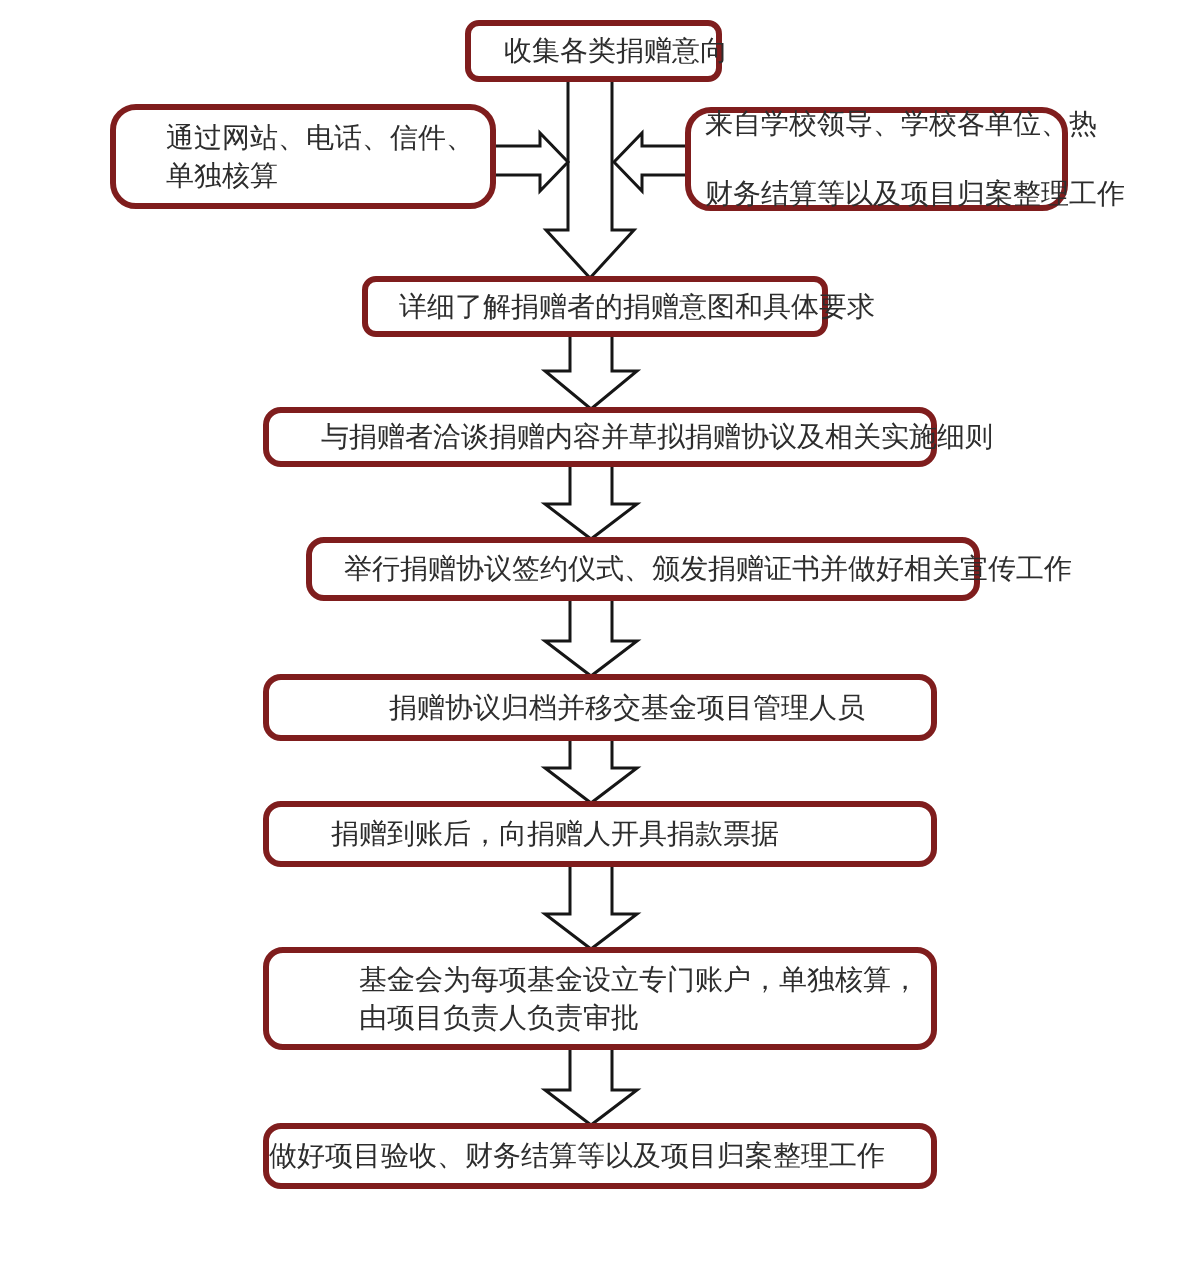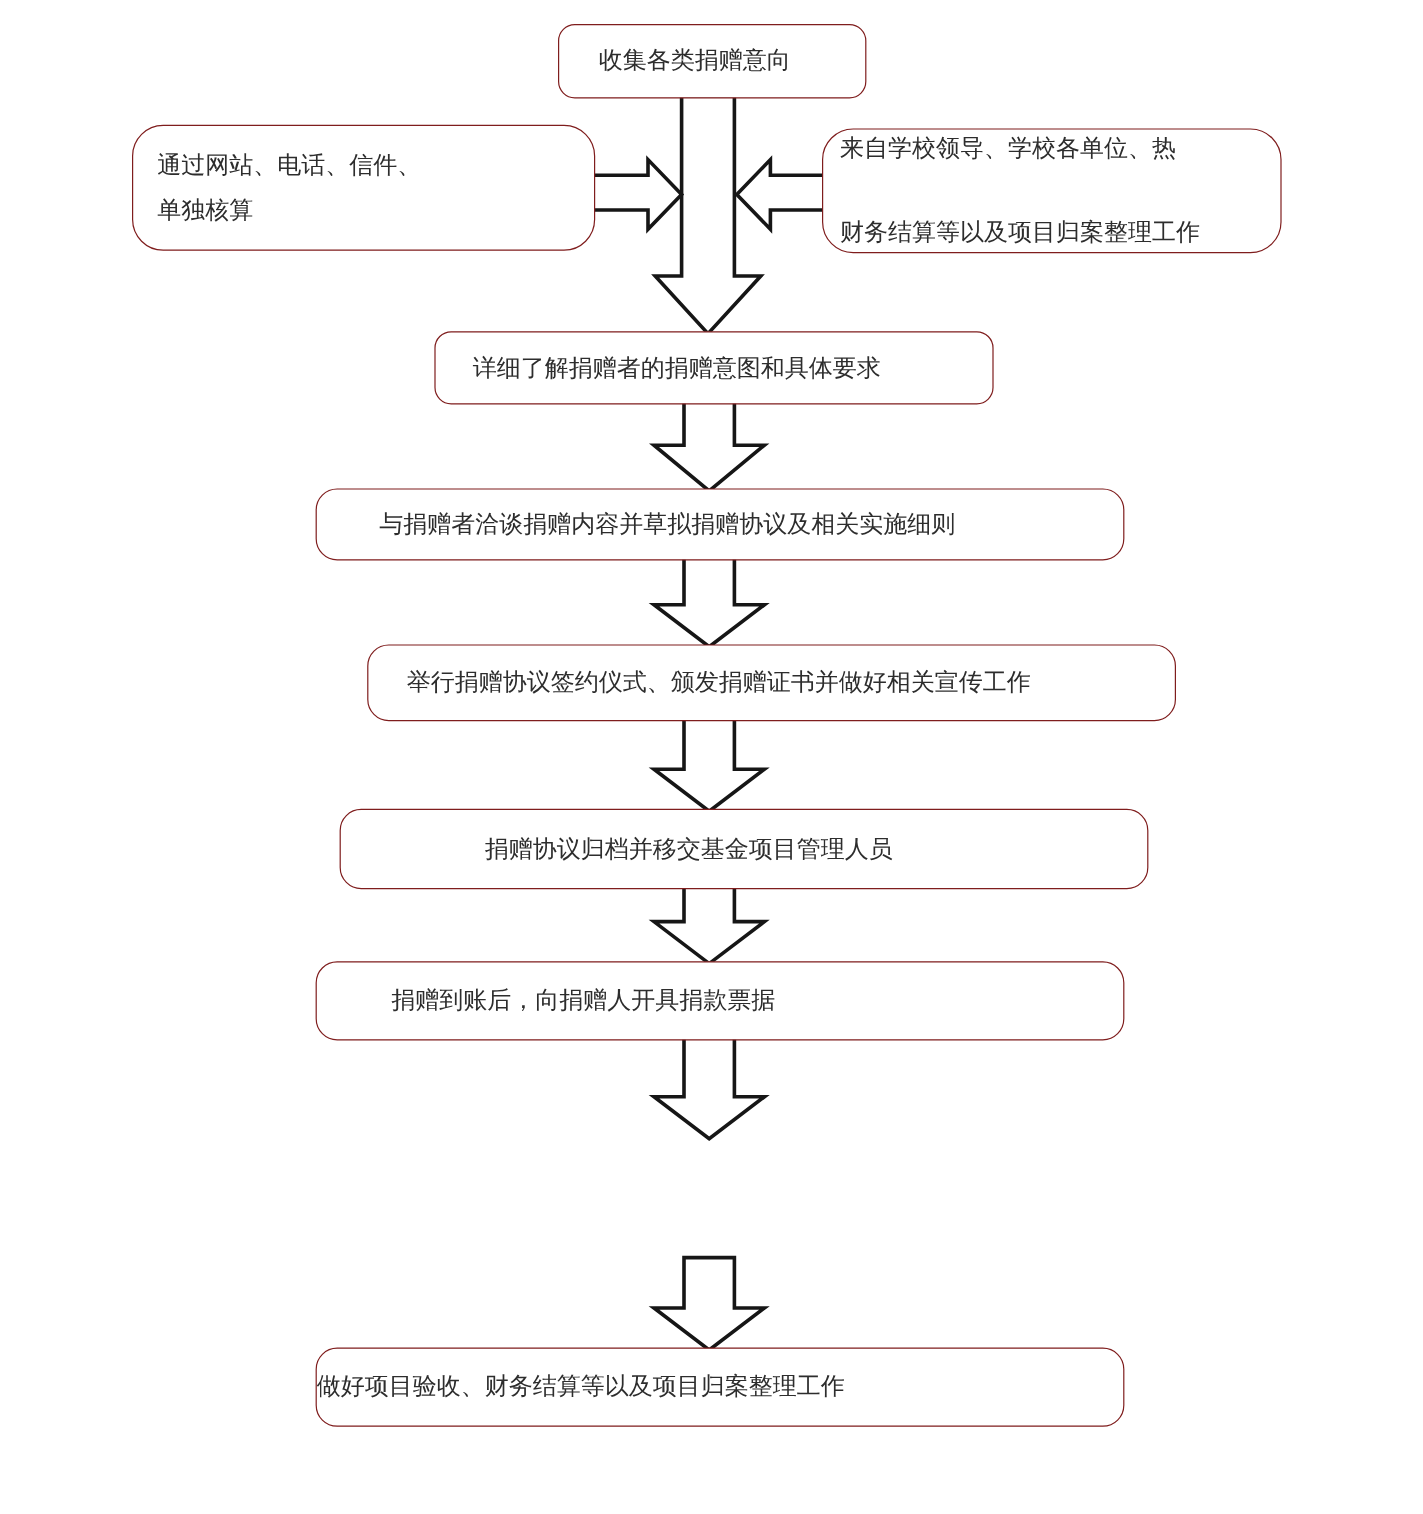--- a/index.html
+++ b/index.html
@@ -13,40 +13,40 @@
     overflow: hidden;
   }
   .arrow-layer {
     position: absolute;
     left: 0; top: 0;
     width: 1186px; height: 1262px;
   }
   .node {
     position: absolute;
     box-sizing: border-box;
-    border: 1px solid #7f1d1d;
+    border: 6px solid #7f1d1d;
     border-radius: 18px;
     background: #ffffff;
     display: flex;
     flex-direction: column;
     justify-content: center;
     align-items: flex-start;
-    font-size: 20px;
+    font-size: 28px;
     line-height: 38px;
     white-space: nowrap;
   }
   .node span { display: block; }
 
   .n-collect    { left: 465px; top: 20px;   width: 257px; height: 62px;  border-radius: 14px; padding-left: 33px; }
-  .n-channels   { left: 110px; top: 104px;  width: 386px; height: 105px; border-radius: 26px; padding-left: 20px; }
+  .n-channels   { left: 110px; top: 104px;  width: 386px; height: 105px; border-radius: 26px; padding-left: 50px; }
   .n-sources    { left: 685px; top: 107px;  width: 383px; height: 104px; border-radius: 26px; padding-left: 14px; gap: 32px; }
   .n-understand { left: 362px; top: 276px;  width: 466px; height: 61px;  border-radius: 14px; padding-left: 31px; }
   .n-negotiate  { left: 263px; top: 407px;  width: 674px; height: 60px;  padding-left: 52px; }
   .n-ceremony   { left: 263px; top: 537px;  width: 674px; height: 64px;  padding-left: 32px; margin-left: 43px; }
-  .n-archive    { left: 263px; top: 674px;  width: 674px; height: 67px;  padding-left: 120px; margin-left: 20px; }
+  .n-archive    { left: 263px; top: 674px;  width: 674px; height: 67px;  padding-left: 120px; }
   .n-receipt    { left: 263px; top: 801px;  width: 674px; height: 66px;  padding-left: 62px; }
   .n-account    { left: 263px; top: 947px;  width: 674px; height: 103px; border-radius: 20px; padding-left: 90px; }
   .n-closeout   { left: 263px; top: 1123px; width: 674px; height: 66px;  }
 
   .block-arrow {
     fill: #ffffff;
     stroke: #161616;
     stroke-width: 3;
     stroke-linejoin: miter;
   }
@@ -104,18 +104,22 @@
   </div>
 
   <div class="node n-archive">
     <span>捐赠协议归档并移交基金项目管理人员</span>
   </div>
 
   <div class="node n-receipt">
     <span>捐赠到账后，向捐赠人开具捐款票据</span>
   </div>
 
+  <div class="node n-account">
+    <span>基金会为每项基金设立专门账户，单独核算，</span>
+    <span>由项目负责人负责审批</span>
+  </div>
 
   <div class="node n-closeout">
     <span>做好项目验收、财务结算等以及项目归案整理工作</span>
   </div>
 
 </div>
 
 </body></html>

